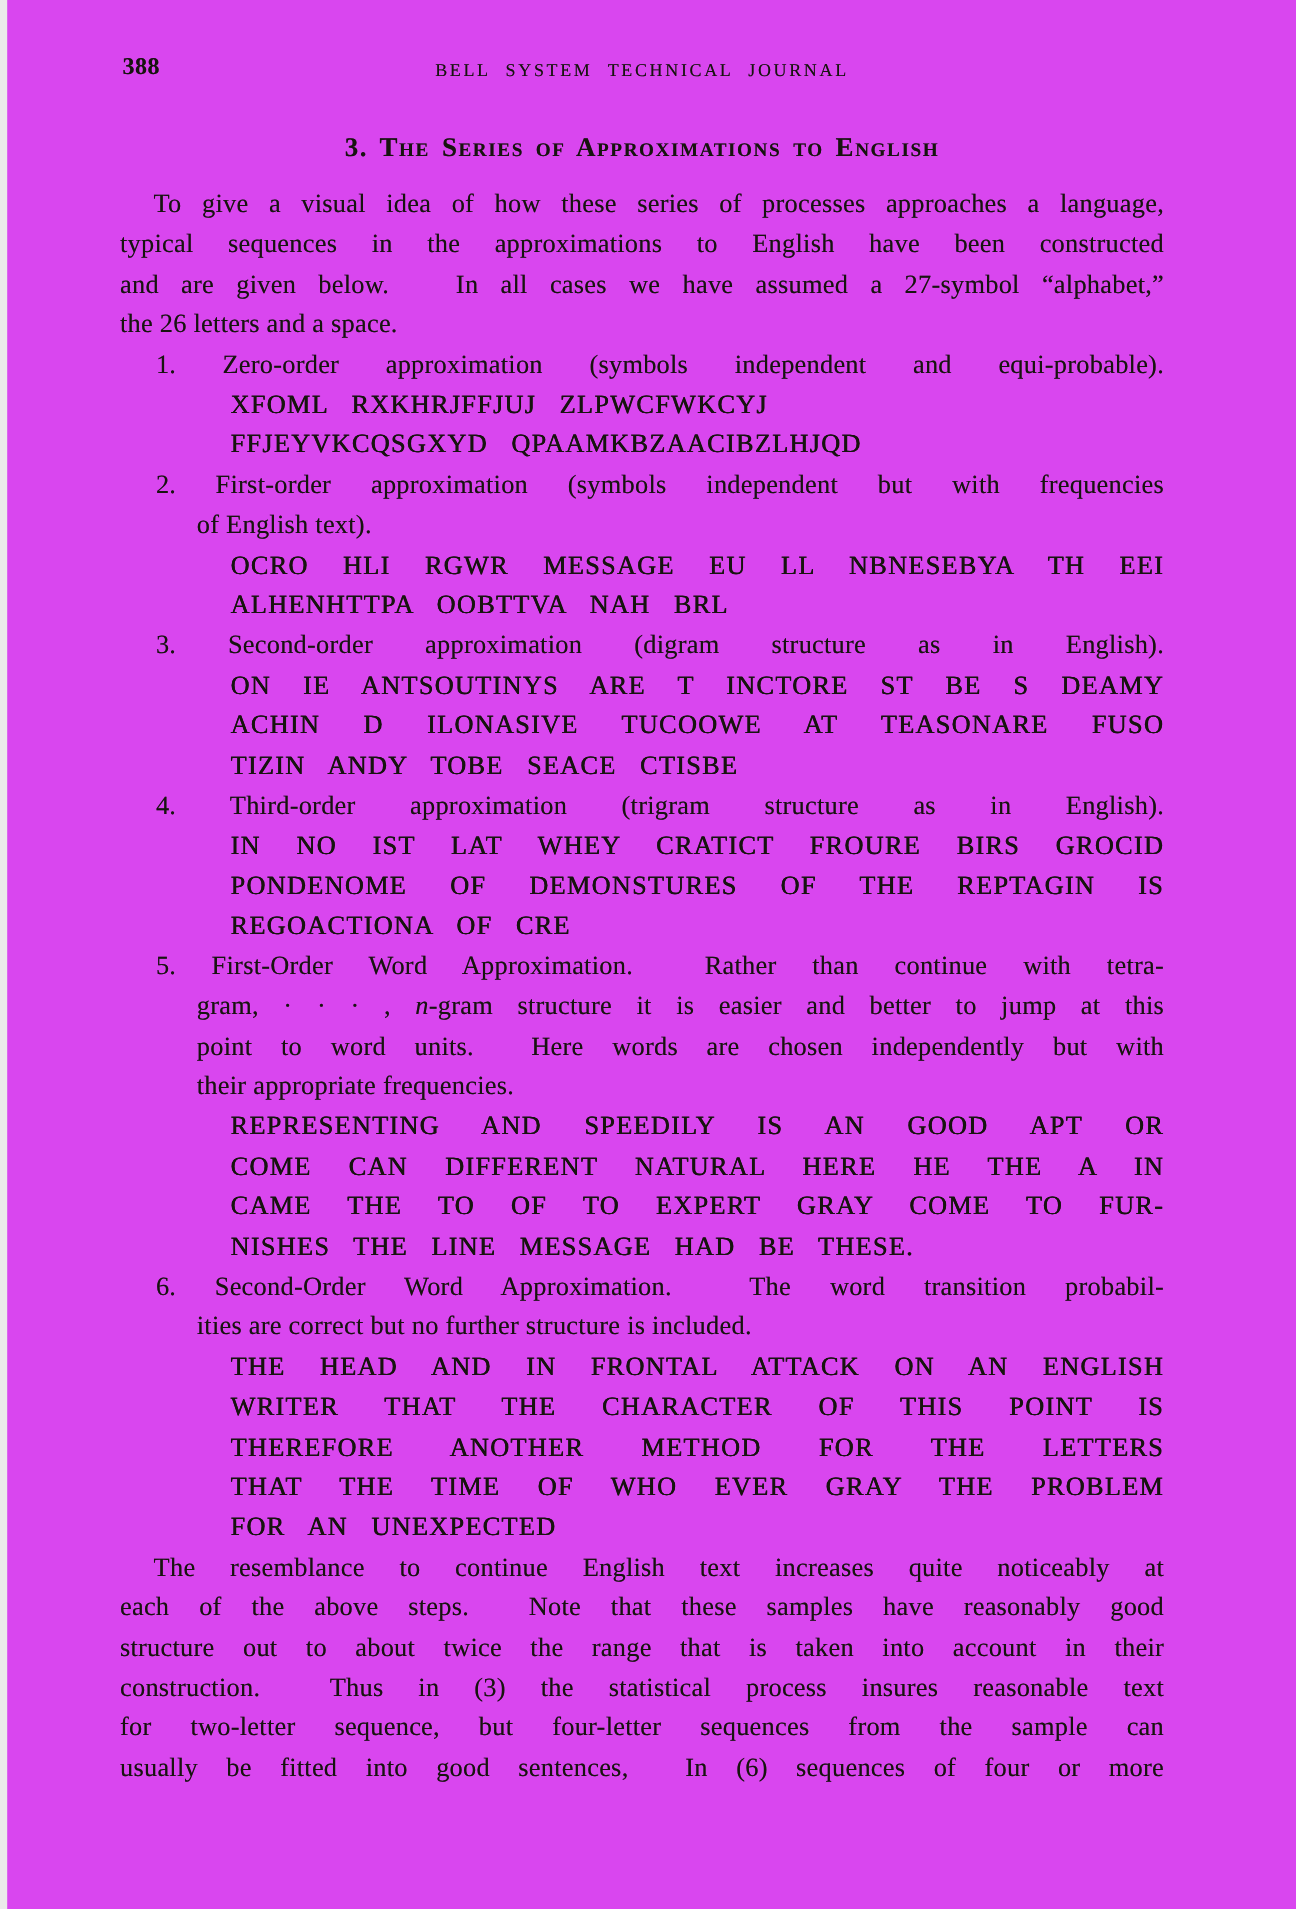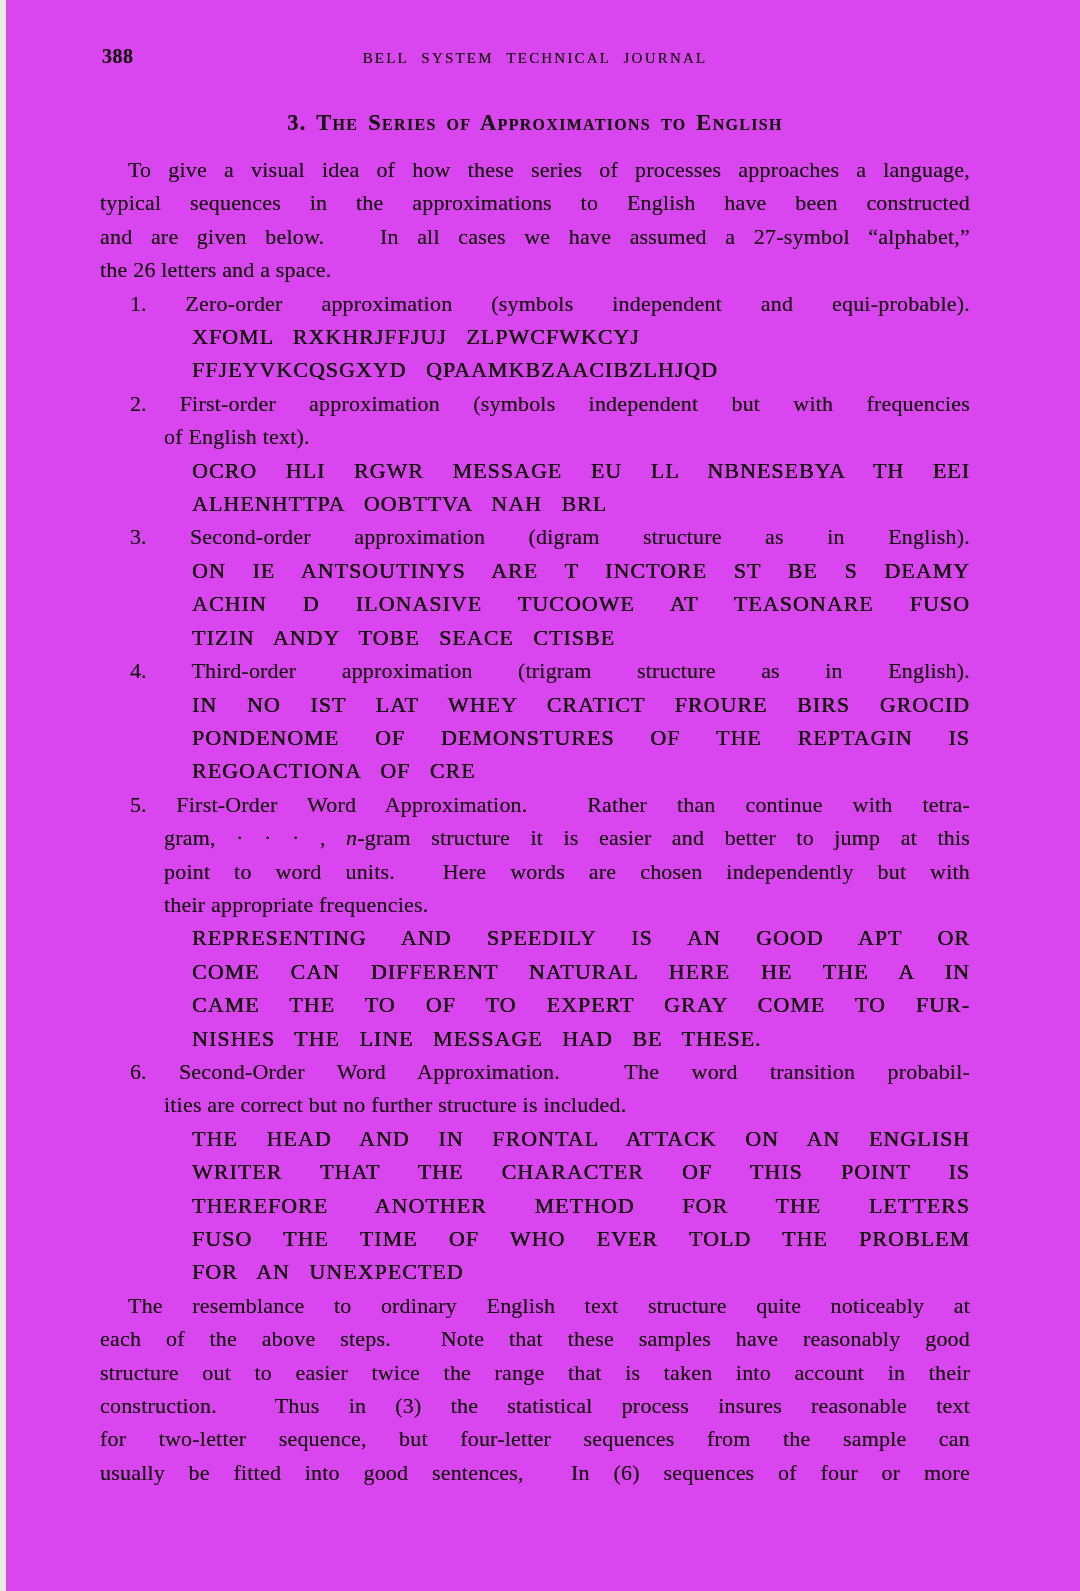--- a/index.html
+++ b/index.html
@@ -150,29 +150,29 @@
         </div>
         <div class="item">
           <div class="label">
             <div class="tline j hang"><span class="num">6.</span> Second-Order Word Approximation.&nbsp; The word transition probabil-</div>
             <div class="tline">ities are correct but no further structure is included.</div>
           </div>
           <div class="sample">
             <div class="tline j">THE HEAD AND IN FRONTAL ATTACK ON AN ENGLISH</div>
             <div class="tline j">WRITER THAT THE CHARACTER OF THIS POINT IS</div>
             <div class="tline j">THEREFORE ANOTHER METHOD FOR THE LETTERS</div>
-            <div class="tline j">FUSO THE TIME OF WHO EVER TOLD THE PROBLEM</div>
+            <div class="tline j">THAT THE TIME OF WHO EVER GRAY THE PROBLEM</div>
             <div class="tline wide">FOR AN UNEXPECTED</div>
           </div>
         </div>
       </div>
 
     <div id="closing" class="para">
-        <div class="tline j indent">The resemblance to ordinary English text structure quite noticeably at</div>
+        <div class="tline j indent">The resemblance to continue English text increases quite noticeably at</div>
         <div class="tline j">each of the above steps.&nbsp; Note that these samples have reasonably good</div>
-        <div class="tline j">structure out to easier twice the range that is taken into account in their</div>
+        <div class="tline j">structure out to about twice the range that is taken into account in their</div>
         <div class="tline j">construction.&nbsp; Thus in (3) the statistical process insures reasonable text</div>
         <div class="tline j">for two-letter sequence, but four-letter sequences from the sample can</div>
         <div class="tline j">usually be fitted into good sentences,&nbsp; In (6) sequences of four or more</div>
       </div>
 
   </div>
 </div>
 
 </body></html>

